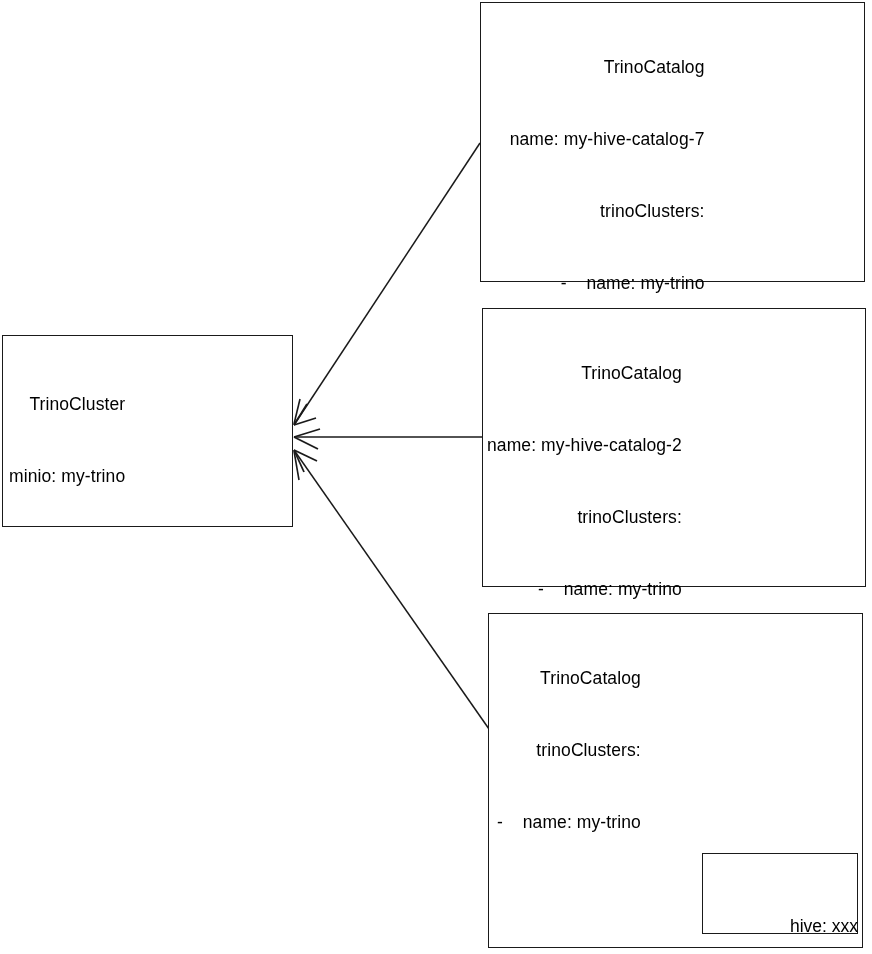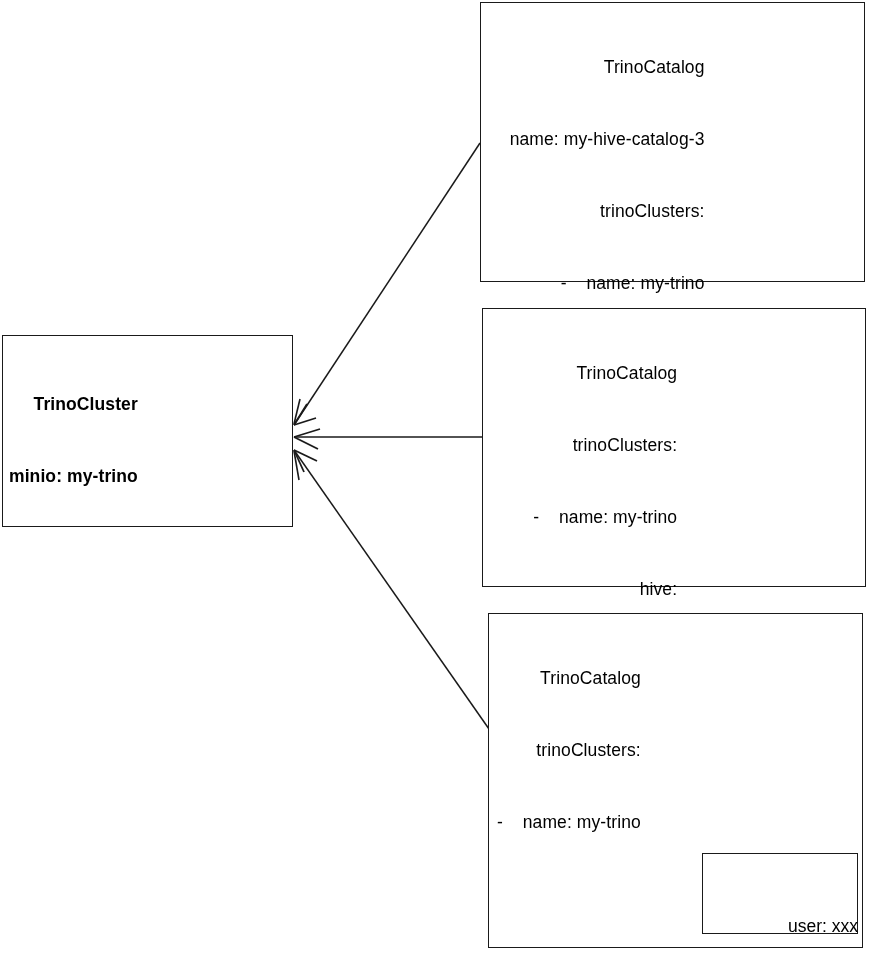--- a/index.html
+++ b/index.html
@@ -57,21 +57,21 @@
     text-align: center;
     font-family: "Liberation Sans", sans-serif;
     font-size: 17.5px;
     line-height: 24px;
     color: #000000;
     white-space: pre;
   }
 
   
   #box-cluster     { left: 2px;   top: 335px; width: 291px; height: 192px; }
-  #text-cluster    { left: 9px;   top: 344px; font-weight: bold; }
+  #text-cluster    { left: 9px;   top: 344px; }
 
   #box-catalog-1   { left: 480px; top: 2px;   width: 385px; height: 280px; }
   #text-catalog-1  { left: 485px; top: 7px; }
 
   #box-catalog-2   { left: 482px; top: 308px; width: 384px; height: 279px; }
   #text-catalog-2  { left: 487px; top: 313px; }
 
   #box-catalog-3   { left: 488px; top: 613px; width: 375px; height: 335px; }
   #text-catalog-3  { left: 492px; top: 618px; }
 
@@ -117,50 +117,51 @@
 
   <div class="node-box" id="box-cluster"></div>
   <div class="yaml-text" id="text-cluster">
     <span class="yaml-line">TrinoCluster</span>
     <span class="yaml-line">minio: my-trino</span>
   </div>
 
   <div class="node-box" id="box-catalog-1"></div>
   <div class="yaml-text" id="text-catalog-1">
     <span class="yaml-line">TrinoCatalog</span>
-    <span class="yaml-line">name: my-hive-catalog-3</span>
+    <span class="yaml-line">name: my-hive-catalog-7</span>
     <span class="yaml-line">trinoClusters:</span>
     <span class="yaml-line"> -    name: my-trino</span>
     <span class="yaml-line">hive:</span>
     <span class="yaml-line">   s3: # S3ConnnectionSpec</span>
     <span class="yaml-line">      inline:</span>
     <span class="yaml-line">         host: minio</span>
     <span class="yaml-line">   metastore: # whatever</span>
   </div>
 
   <div class="node-box" id="box-catalog-2"></div>
   <div class="yaml-text" id="text-catalog-2">
     <span class="yaml-line">TrinoCatalog</span>
+    <span class="yaml-line">name: my-hive-catalog-2</span>
     <span class="yaml-line">trinoClusters:</span>
     <span class="yaml-line"> -    name: my-trino</span>
     <span class="yaml-line">hive:</span>
     <span class="yaml-line">   hdfs:</span>
     <span class="yaml-line">      # TBD</span>
     <span class="yaml-line">   metastore: # whatever</span>
   </div>
 
   <div class="node-box" id="box-catalog-3"></div>
   <div class="yaml-text" id="text-catalog-3">
     <span class="yaml-line">TrinoCatalog</span>
     <span class="yaml-line">trinoClusters:</span>
     <span class="yaml-line"> -    name: my-trino</span>
     
     
     
   </div>
 
   <div class="secret-box" id="box-secret"></div>
   <div class="secret-text" id="secret-lines" style="left:702px; width:156px;">
-    <span class="yaml-line">user: xxx</span>
+    <span class="yaml-line">hive: xxx</span>
     
   </div>
 
 </div>
 
 </body></html>

